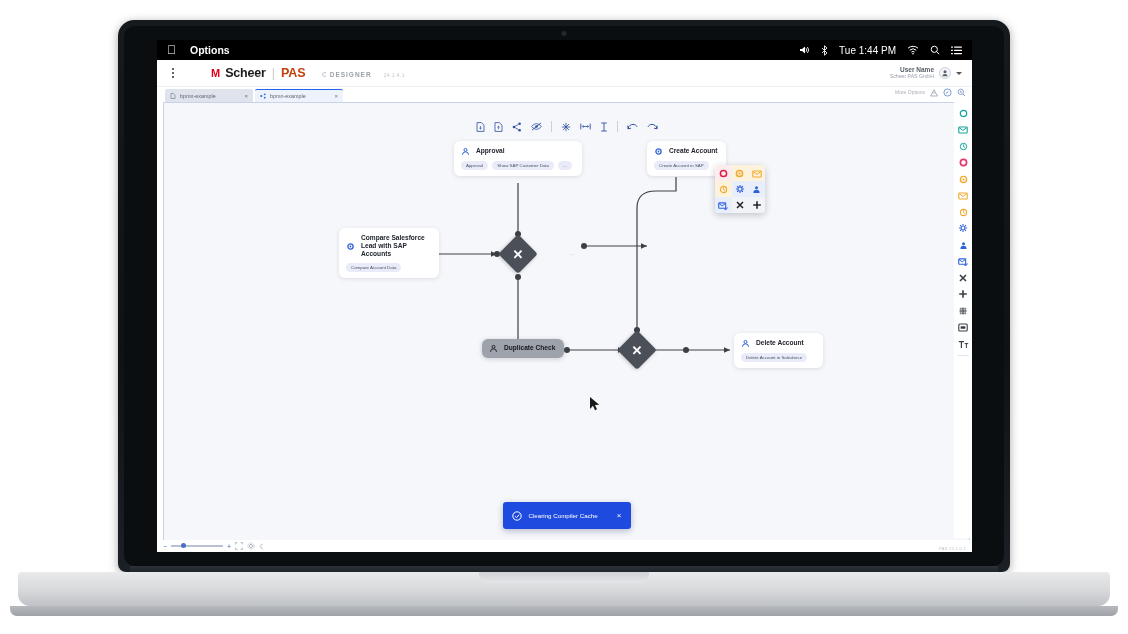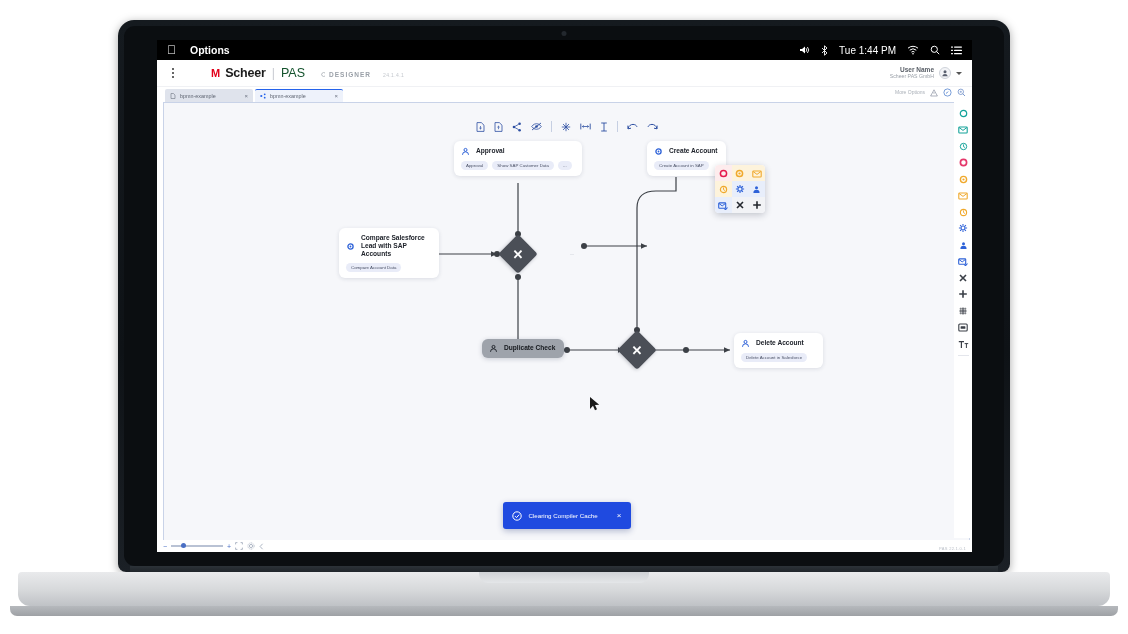--- a/index.html
+++ b/index.html
@@ -78,21 +78,21 @@
     height: 27px; background: #fff; display: flex; align-items: center;
     padding: 0 10px; border-bottom: 1px solid #f0f1f4;
     position: relative;
   }
   .kebab { width: 12px; display:flex; flex-direction: column; align-items:center; gap:2px; }
   .kebab i { width: 2px; height: 2px; background: #333; border-radius: 50%; display:block; }
   .brand { display: flex; align-items: baseline; margin-left: 32px; gap: 6px; }
   .brand-mark { color: #e2001a; font-weight: bold; font-size: 11px; letter-spacing:-1px;}
   .brand-scheer { font-weight: bold; font-size: 12.5px; color: #1b1b1b; letter-spacing: -.2px;}
   .brand-sep { color: #c9ccd2; font-size: 12.5px; }
-  .brand-pas { font-weight: normal; font-size: 12.5px; color: #14532d; }
+  .brand-pas { font-weight: bold; font-size: 12.5px; color: #c2410c; }
   .brand-app {
     font-size: 6.5px; font-weight: bold; letter-spacing: 1px;
     color: #9aa0a8; margin-left: 10px; display:flex; align-items:center; gap:3px;
   }
   .brand-ver { font-size: 5px; color: #c3c7cd; margin-left: 6px; letter-spacing:.4px;}
   .hdr-right { margin-left: auto; display: flex; align-items: center; gap: 5px; }
   .user-block { text-align: right; line-height: 1.15; }
   .user-name { font-size: 6.5px; color: #5a6068; font-weight: bold; }
   .user-org  { font-size: 5.2px; color: #9aa0a8; }
   .avatar {

